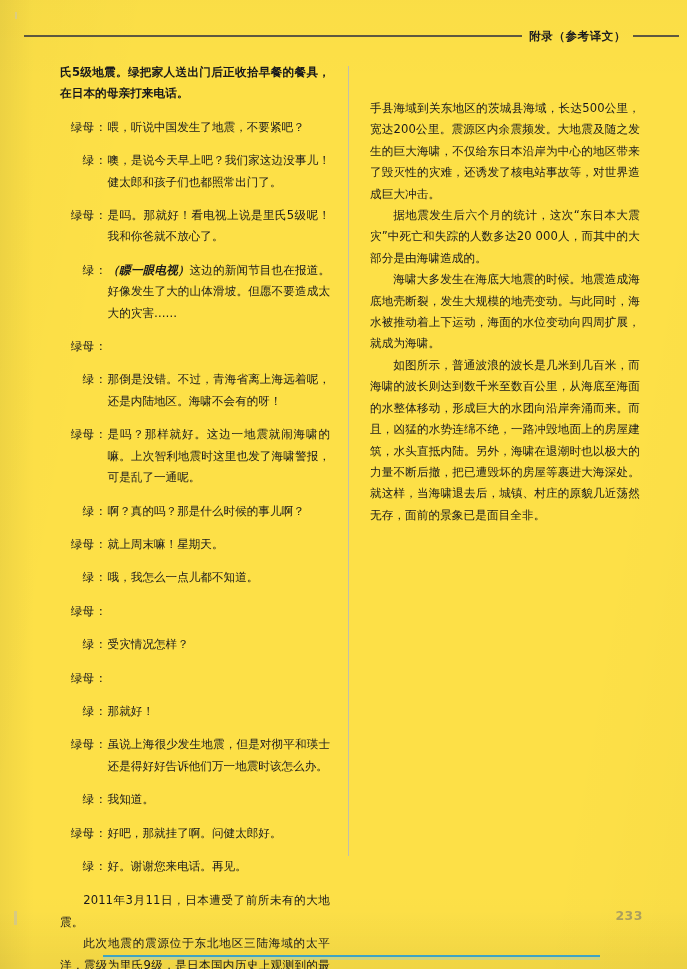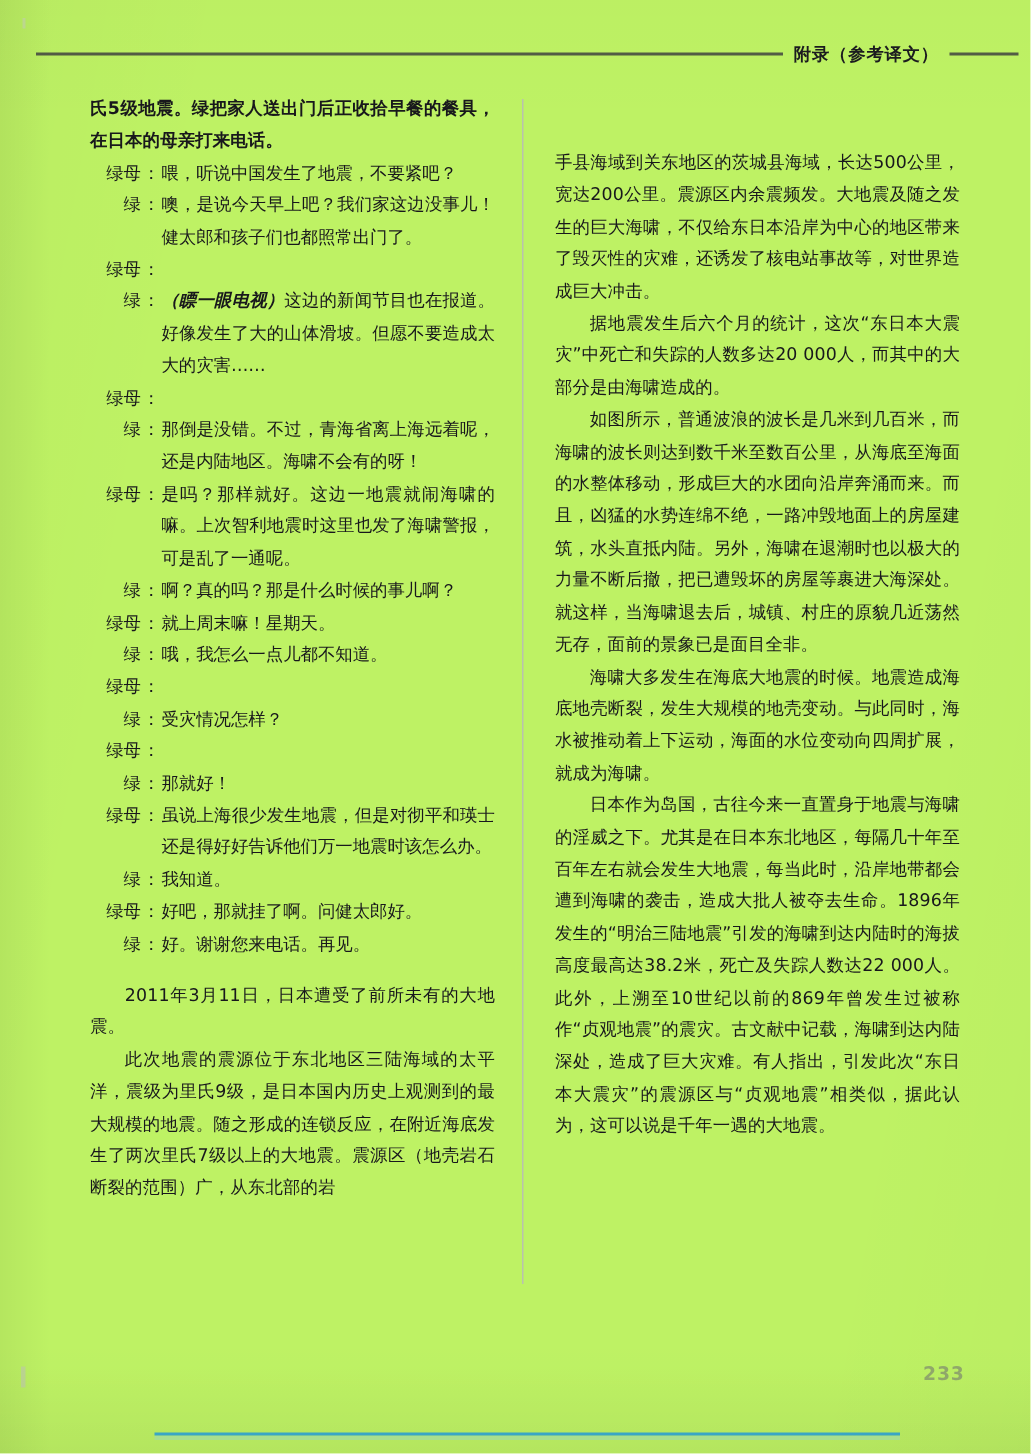--- a/index.html
+++ b/index.html
@@ -12,21 +12,21 @@
     height: 969px;
     overflow: hidden;
     font-family: "DejaVu Sans", "Liberation Sans", sans-serif;
     color: #16161a;
     position: relative;
   }
 
   .page {
     position: absolute;
     inset: 0;
-    background: #bef264;
+    background: #fde047;
   }
 
   
   .paper-tint {
     position: absolute;
     inset: 0;
     background:
       linear-gradient(100deg, rgba(0,0,0,0.018) 0%, rgba(0,0,0,0) 18%, rgba(0,0,0,0) 82%, rgba(0,0,0,0.015) 100%),
       linear-gradient(180deg, rgba(0,0,0,0.012) 0%, rgba(0,0,0,0) 9%, rgba(0,0,0,0) 92%, rgba(0,0,0,0.02) 100%);
     pointer-events: none;
@@ -110,20 +110,21 @@
   .p.indent { text-indent: 2em; }
   .p.bold { font-weight: 700; }
 
   
   .dlg {
     display: flex;
     align-items: flex-start;
     font-size: 11.6px;
     line-height: 21.4px;
     color: #18181c;
+    margin-top: 12px;
   }
   .dlg .who {
     flex: 0 0 34px;
     text-align: right;
     white-space: nowrap;
     padding-right: 1px;
   }
   .dlg .colon {
     flex: 0 0 auto;
     padding-right: 1px;
@@ -229,20 +230,21 @@
         <span class="says">喂，听说中国发生了地震，不要紧吧？</span>
       </div>
       <div class="dlg">
         <span class="who">绿</span>
         <span class="colon">：</span>
         <span class="says">噢，是说今天早上吧？我们家这边没事儿！健太郎和孩子们也都照常出门了。</span>
       </div>
       <div class="dlg">
         <span class="who">绿母</span>
         <span class="colon">：</span>
+        <span class="says">是吗。那就好！看电视上说是里氏5级呢！我和你爸就不放心了。</span>
       </div>
       <div class="dlg">
         <span class="who">绿</span>
         <span class="colon">：</span>
         <span class="says"><span class="stage">（瞟一眼电视）</span><span>这边的新闻节目也在报道。好像发生了大的山体滑坡。但愿不要造成太大的灾害……</span></span>
       </div>
       <div class="dlg">
         <span class="who">绿母</span>
         <span class="colon">：</span>
       </div>
@@ -313,23 +315,22 @@
       <div class="spacer-sm"></div>
 
 
       <p class="p indent">2011年3月11日，日本遭受了前所未有的大地震。</p>
       <p class="p indent">此次地震的震源位于东北地区三陆海域的太平洋，震级为里氏9级，是日本国内历史上观测到的最大规模的地震。随之形成的连锁反应，在附近海底发生了两次里氏7级以上的大地震。震源区（地壳岩石断裂的范围）广，从东北部的岩</p>
     </div>
 
     <div class="col right">
       <p class="p">手县海域到关东地区的茨城县海域，长达500公里，宽达200公里。震源区内余震频发。大地震及随之发生的巨大海啸，不仅给东日本沿岸为中心的地区带来了毁灭性的灾难，还诱发了核电站事故等，对世界造成巨大冲击。</p>
       <p class="p indent">据地震发生后六个月的统计，这次“东日本大震灾”中死亡和失踪的人数多达20 000人，而其中的大部分是由海啸造成的。</p>
+      <p class="p indent">海啸大多发生在海底大地震的时候。地震造成海底地壳断裂，发生大规模的地壳变动。与此同时，海水被推动着上下运动，海面的水位变动向四周扩展，就成为海啸。</p>
       <p class="p indent">如图所示，普通波浪的波长是几米到几百米，而海啸的波长则达到数千米至数百公里，从海底至海面的水整体移动，形成巨大的水团向沿岸奔涌而来。而且，凶猛的水势连绵不绝，一路冲毁地面上的房屋建筑，水头直抵内陆。另外，海啸在退潮时也以极大的力量不断后撤，把已遭毁坏的房屋等裹进大海深处。就这样，当海啸退去后，城镇、村庄的原貌几近荡然无存，面前的景象已是面目全非。</p>
-      <p class="p indent">海啸大多发生在海底大地震的时候。地震造成海底地壳断裂，发生大规模的地壳变动。与此同时，海水被推动着上下运动，海面的水位变动向四周扩展，就成为海啸。</p>
-      <p class="p indent">日本作为岛国，古往今来一直置身于地震与海啸的淫威之下。尤其是在日本东北地区，每隔几十年至百年左右就会发生大地震，每当此时，沿岸地带都会遭到海啸的袭击，造成大批人被夺去生命。1896年发生的“明治三陆地震”引发的海啸到达内陆时的海拔高度最高达38.2米，死亡及失踪人数达22 000人。此外，上溯至10世纪以前的869年曾发生过被称作“贞观地震”的震灾。古文献中记载，海啸到达内陆深处，造成了巨大灾难。有人指出，引发此次“东日本大震灾”的震源区与“贞观地震”相类似，据此认为，这可以说是千年一遇的大地震。</p>
     </div>
 
   </div>
 
   <div class="folio">233</div>
 
   <div class="scan-line-soft"></div>
   <div class="scan-line"></div>
 
 </div>

